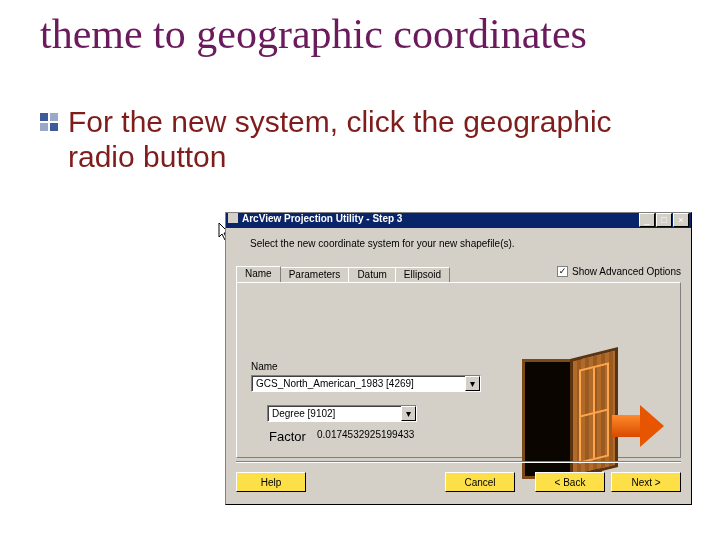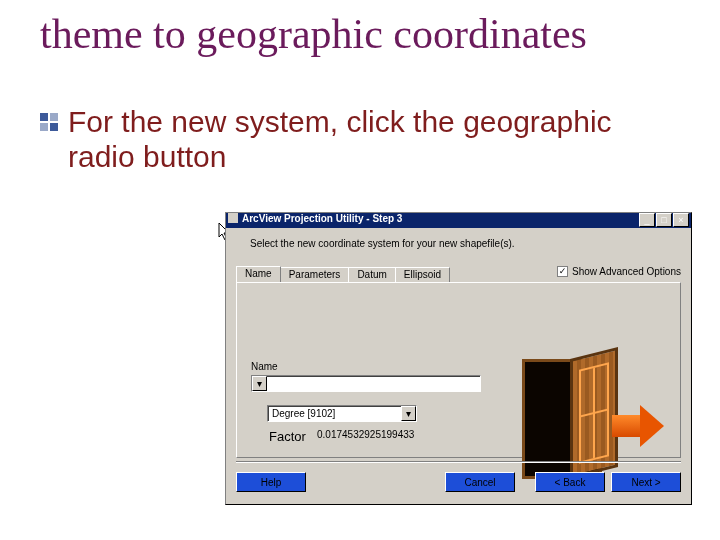--- a/index.html
+++ b/index.html
@@ -313,21 +313,21 @@
     height: 24px;
     border-top: 1px solid #808080;
     box-shadow: 0 1px 0 #fff inset;
     padding-top: 8px;
     display: flex;
     align-items: center;
   }
   .wbtn {
     height: 20px;
     min-width: 70px;
-    background: #1d4ed8;
+    background: #fde047;
     border: 1px solid #000;
     border-top-color: #fff;
     border-left-color: #fff;
     font-size: 10px;
     display: inline-flex;
     align-items: center;
     justify-content: center;
     padding: 0 8px;
     box-sizing: border-box;
   }
@@ -382,20 +382,21 @@
         <div class="tab active">Name</div>
         <div class="tab">Parameters</div>
         <div class="tab">Datum</div>
         <div class="tab">Ellipsoid</div>
       </div>
 
       <div class="tabbody">
 
         <div class="name-label">Name</div>
         <div class="combo name-combo">
+          <span class="val">GCS_North_American_1983 [4269]</span>
           <span class="drop">▾</span>
         </div>
 
         <div class="combo unit-combo">
           <span class="val">Degree [9102]</span>
           <span class="drop">▾</span>
         </div>
 
         <div class="factor-label">Factor</div>
         <div class="factor-val">0.0174532925199433</div>

